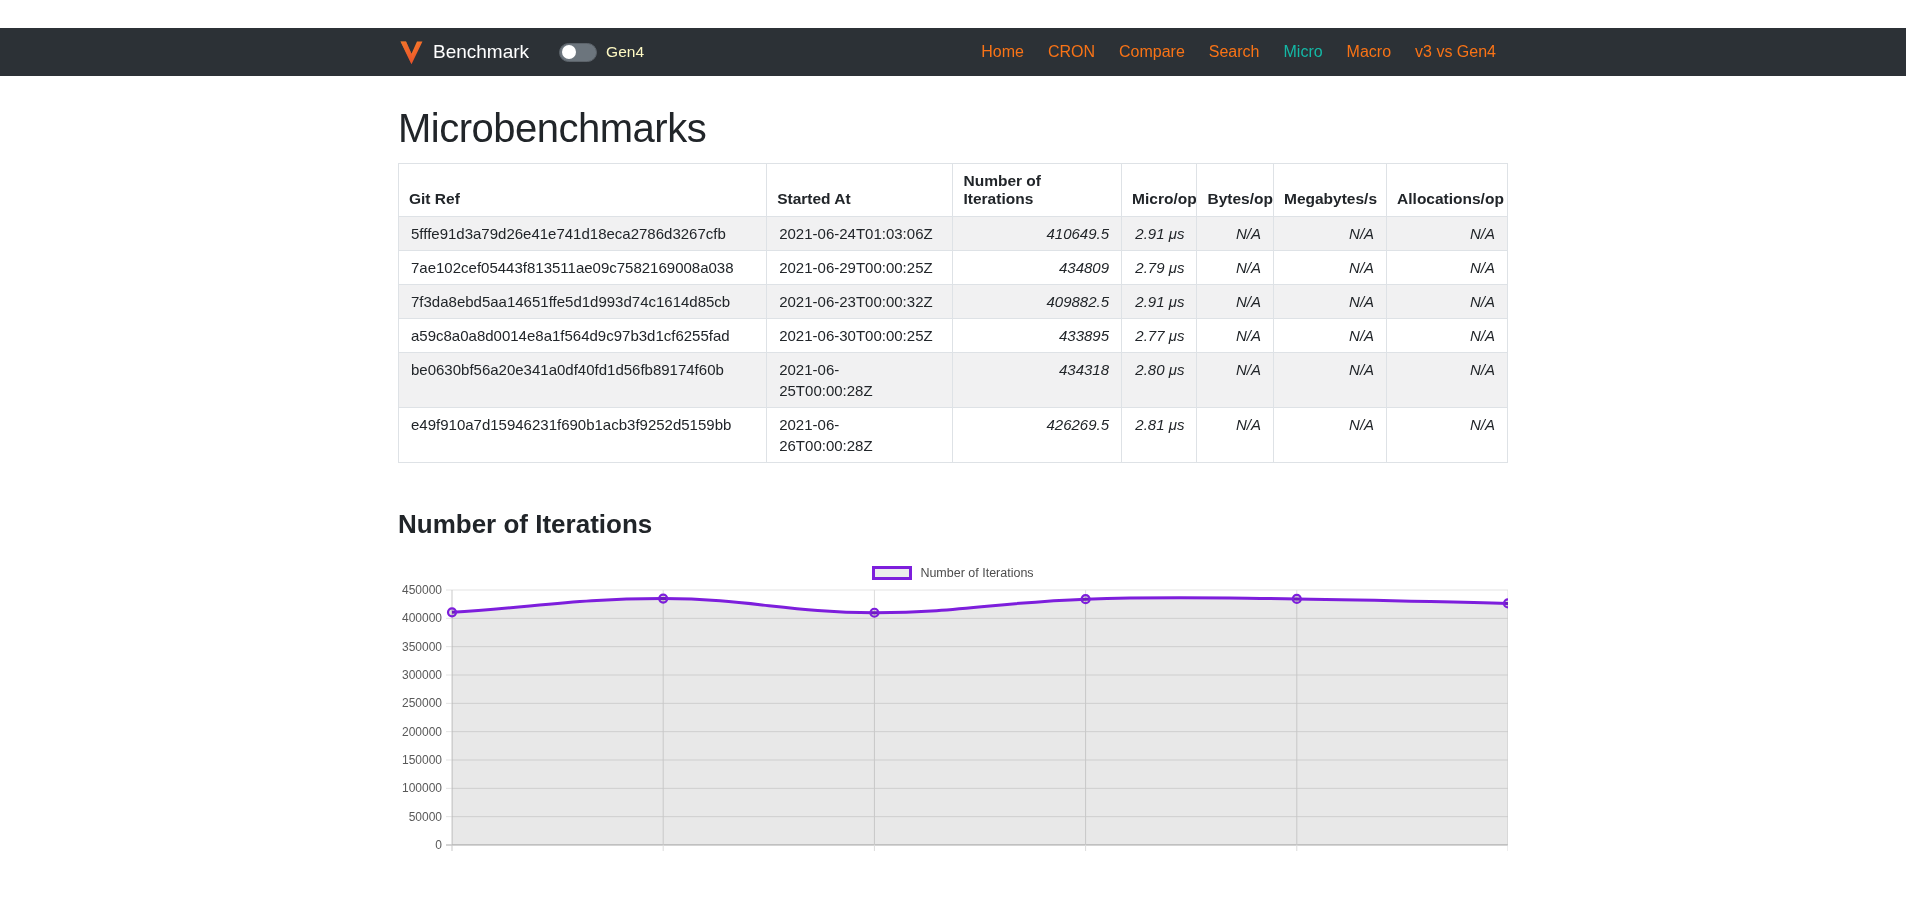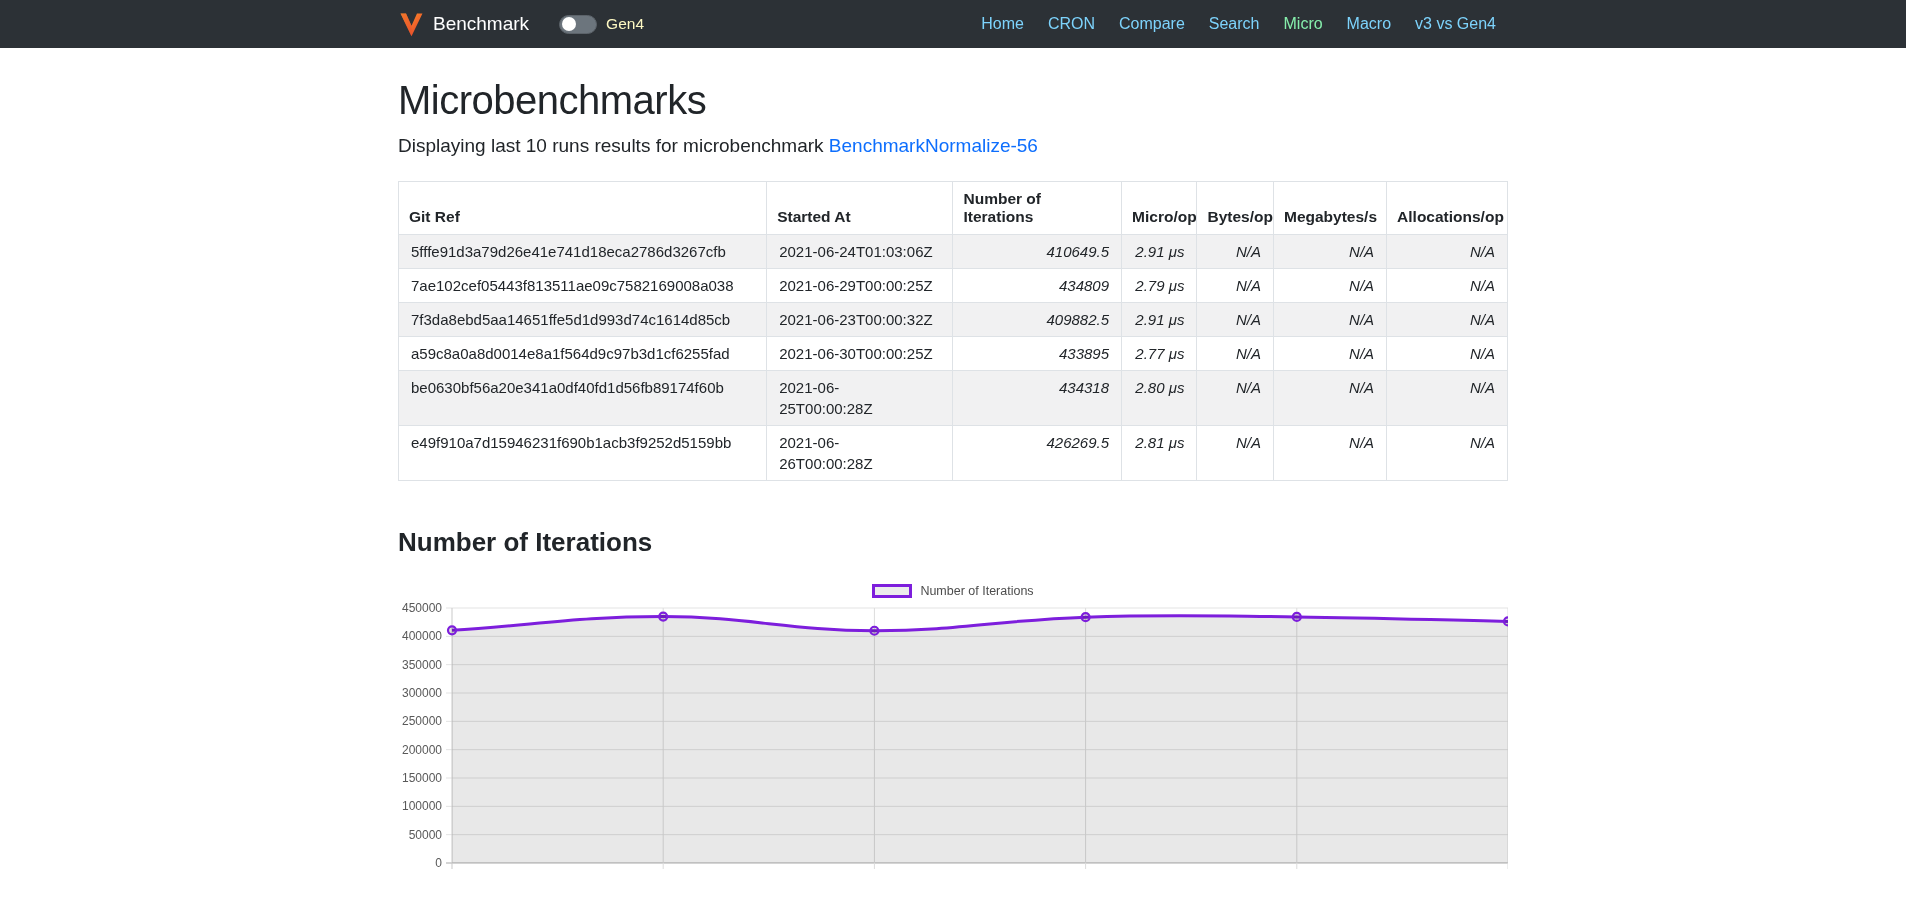--- a/index.html
+++ b/index.html
@@ -1,35 +1,35 @@
 <!DOCTYPE html>
 <html><head>
 <meta charset="utf-8">
 <style>
   * { margin:0; padding:0; box-sizing:border-box; }
   html,body { width:1906px; height:915px; overflow:hidden; background:#fff;
               font-family:"Liberation Sans", sans-serif; color:#212529; }
 
   
-  .navbar { height:48px; background:#2c3136; display:flex; align-items:center; }
+  .navbar { height:48px; background:#2c3136; display:flex; align-items:center;margin-top:28px; }
   .container { width:1110px; margin:0 auto; }
   .nav-inner { display:flex; align-items:center; justify-content:space-between; }
   .brand-group { display:flex; align-items:center; }
   .brand { display:flex; align-items:center; cursor:pointer; text-decoration:none; }
   .brand-logo { width:27px; height:27px; margin-right:8px; }
   .brand-text { color:#fff; font-size:19px; }
   .switch { margin-left:30px; width:38px; height:19px; background:#6c757d; border:1px solid #5c636a;
             border-radius:10px; position:relative; cursor:pointer; display:inline-block; }
   .switch-knob { position:absolute; left:2px; top:1.5px; width:14px; height:14px;
                  border-radius:50%; background:#fff; }
   .toggle-label { color:#fef9c3; font-size:15.5px; margin-left:9px; }
   .nav-links { display:flex; list-style:none; align-items:center; }
   .nav-links li { margin-left:0; }
-  .nav-link { color:#7dd3fc; font-size:16px; padding:8px 12px; cursor:pointer; text-decoration:none; }
-  .nav-link.active { color:#86efac; }
+  .nav-link { color:#f97316; font-size:16px; padding:8px 12px; cursor:pointer; text-decoration:none; }
+  .nav-link.active { color:#14b8a6; }
 
   
   main { padding-top:30px; }
   h1.page-title { font-size:40px; font-weight:400; letter-spacing:-0.5px; margin-bottom:12px; }
   .subtitle { font-size:19px; margin-bottom:24px; }
   .subtitle a { color:#0d6efd; text-decoration:none; cursor:pointer; }
 
   
   table.bench { width:100%; border-collapse:collapse; table-layout:fixed; }
   table.bench th, table.bench td { border:1px solid #dee2e6; overflow:hidden; }
@@ -89,21 +89,20 @@
         <li><a class="nav-link">Search</a></li>
         <li><a class="nav-link active">Micro</a></li>
         <li><a class="nav-link">Macro</a></li>
         <li><a class="nav-link">v3 vs Gen4</a></li>
       </ul>
   </div>
 </nav>
 
 <main class="container">
   <h1 class="page-title">Microbenchmarks</h1>
-  <p class="subtitle"><span>Displaying last 10 runs results for microbenchmark </span><a>BenchmarkNormalize-56</a></p>
 
   <table class="bench">
     <colgroup>
       <col class="col-gitref">
         <col class="col-started">
         <col class="col-iter">
       <col class="col-time">
         <col class="col-bytes">
         <col class="col-mb">
         <col class="col-alloc">

